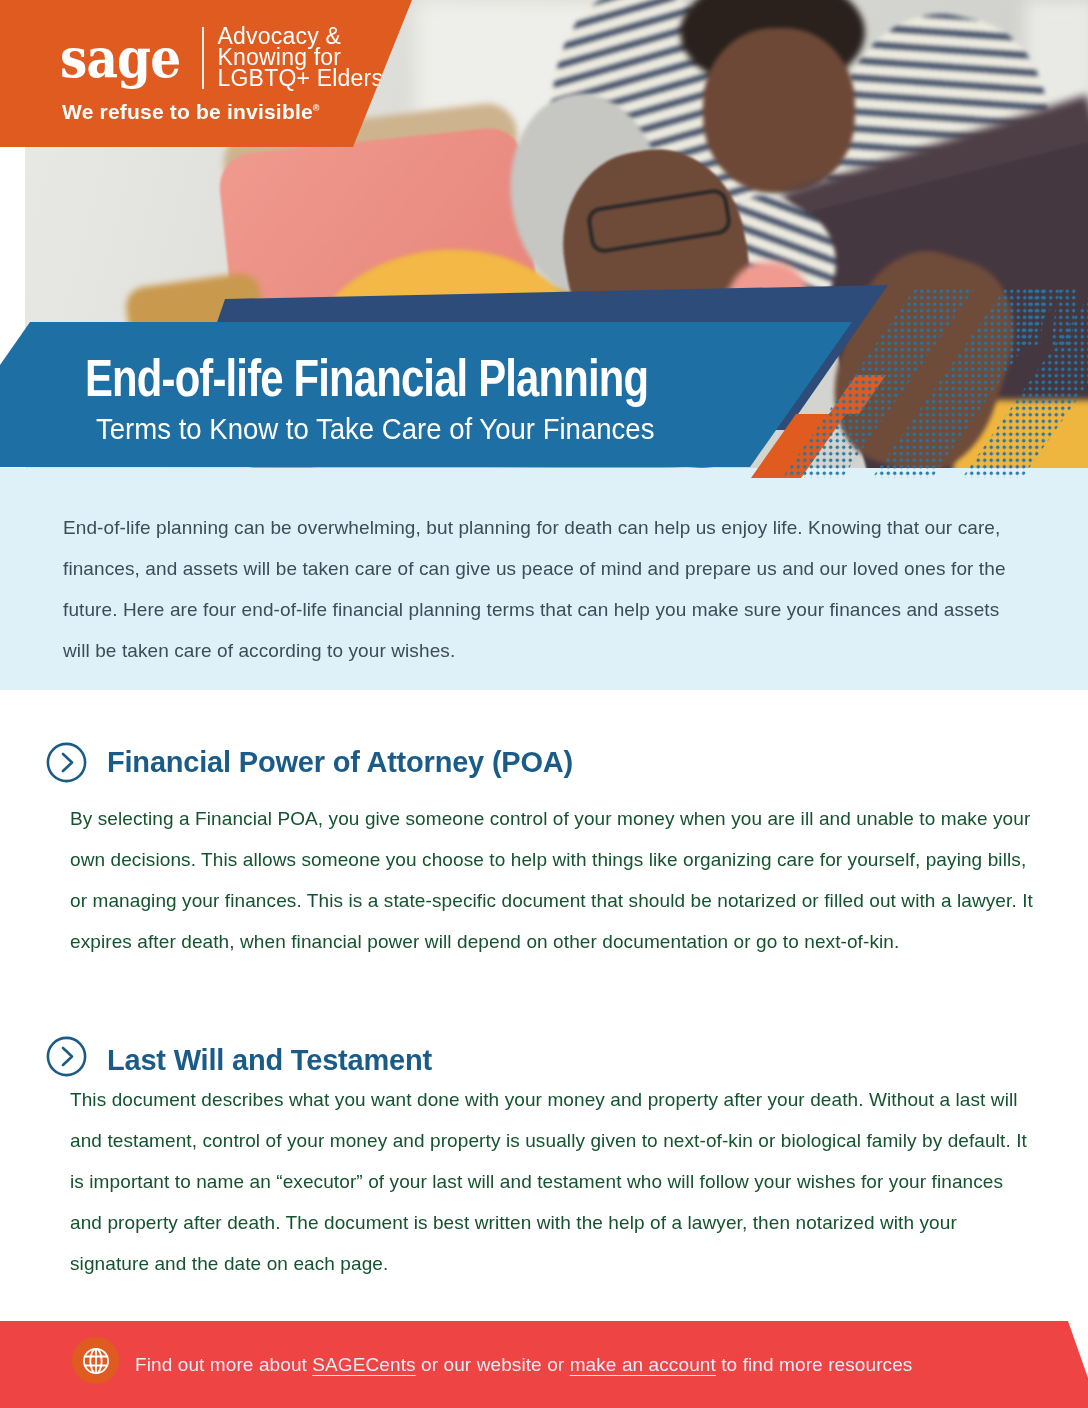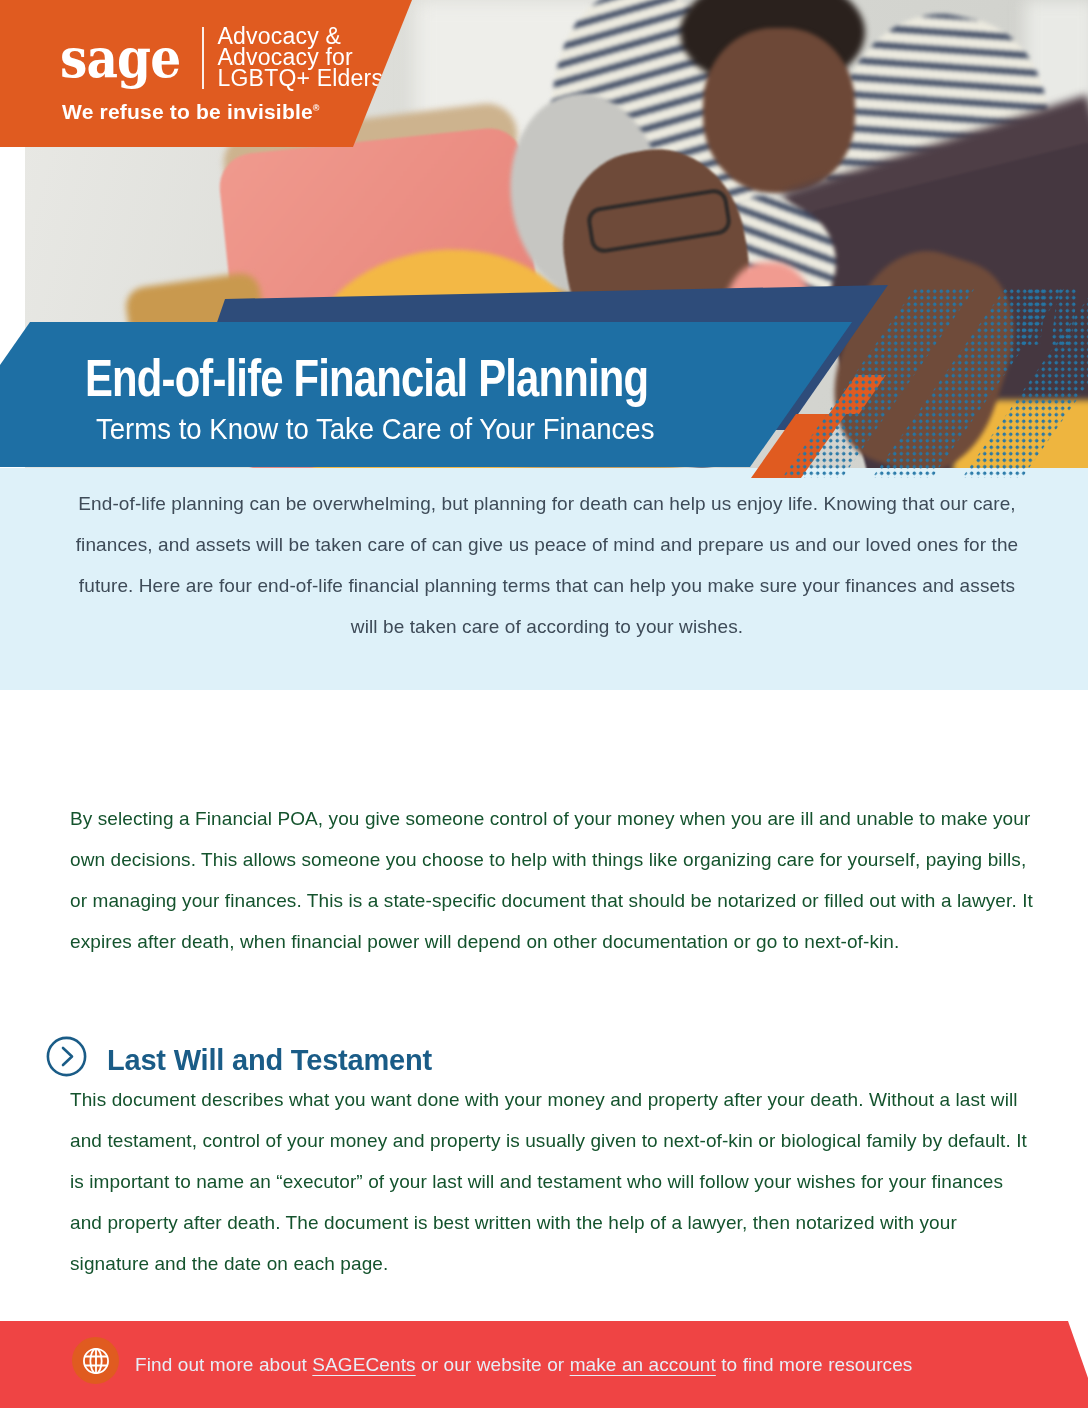--- a/index.html
+++ b/index.html
@@ -98,22 +98,22 @@
   .dots-s3 { left:962px; top:288px; width:193px; height:190px; clip-path:polygon(133px 0,193px 0,60px 190px,0 190px); }
   .dots-t1 { left:1020px; top:288px; width:27px; height:57px; clip-path:polygon(7px 0,27px 0,20px 57px,0 57px); }
   .dots-t2 { left:1051px; top:288px; width:27px; height:57px; clip-path:polygon(7px 0,27px 0,20px 57px,0 57px); }
 
   
   .intro-panel {
     position:absolute; left:0; top:468px; width:1088px; height:222px;
     background:#def1f9; z-index:5;
   }
   .intro-text {
-    position:absolute; left:63px; top:15px; width:968px;
-    font-size:19px; line-height:41px; color:#3e4b58; letter-spacing:0.1px;text-align:center;
+    position:absolute; left:63px; top:39px; width:968px;
+    font-size:19px; line-height:41px; color:#3e4b58; letter-spacing:0.1px;
   }
 
   
   .section-heading {
     position:absolute; left:46px; display:flex; align-items:center; gap:20px; z-index:4;
     color:#1a5c87;
   }
   .section-heading h2 { font-size:29px; letter-spacing:-0.2px; font-weight:bold; }
   .sh-1 { top:742px; }
   .sh-2 { top:1036px;align-items:flex-end; }
@@ -180,31 +180,38 @@
   <div class="dots dots-s3"></div>
   <div class="dots dots-t1"></div>
   <div class="dots dots-t2"></div>
 
   <div class="logo-block">
     <div class="logo-row">
       <span class="logo-wordmark">sage</span>
       <span class="logo-divider"></span>
       <span class="logo-sub">
         <span>Advocacy &amp;</span><br>
-        <span>Advocacy for</span><br>
+        <span>Knowing for</span><br>
         <span>LGBTQ+ Elders</span>
       </span>
     </div>
     <div class="motto"><span>We refuse to be invisible</span><sup>®</sup></div>
   </div>
 
   <div class="intro-panel">
     <p class="intro-text">End-of-life planning can be overwhelming, but planning for death can help us enjoy life. Knowing that our care, finances, and assets will be taken care of can give us peace of mind and prepare us and our loved ones for the future. Here are four end-of-life financial planning terms that can help you make sure your finances and assets will be taken care of according to your wishes.</p>
   </div>
 
+  <div class="section-heading sh-1">
+    <svg width="41" height="41" viewBox="0 0 41 41">
+      <circle cx="20.5" cy="20.5" r="18.6" fill="none" stroke="#1a5c87" stroke-width="2.6"></circle>
+      <path d="M17 12 L26 20.5 L17 29" fill="none" stroke="#1a5c87" stroke-width="2.6" stroke-linecap="round" stroke-linejoin="round"></path>
+    </svg>
+    <h2>Financial Power of Attorney (POA)</h2>
+  </div>
   <p class="section-body sb-1">By selecting a Financial POA, you give someone control of your money when you are ill and unable to make your own decisions. This allows someone you choose to help with things like organizing care for yourself, paying bills, or managing your finances. This is a state-specific document that should be notarized or filled out with a lawyer. It expires after death, when financial power will depend on other documentation or go to next-of-kin.</p>
 
   <div class="section-heading sh-2">
     <svg width="41" height="41" viewBox="0 0 41 41">
       <circle cx="20.5" cy="20.5" r="18.6" fill="none" stroke="#1a5c87" stroke-width="2.6"></circle>
       <path d="M17 12 L26 20.5 L17 29" fill="none" stroke="#1a5c87" stroke-width="2.6" stroke-linecap="round" stroke-linejoin="round"></path>
     </svg>
     <h2>Last Will and Testament</h2>
   </div>
   <p class="section-body sb-2">This document describes what you want done with your money and property after your death. Without a last will and testament, control of your money and property is usually given to next-of-kin or biological family by default. It is important to name an “executor” of your last will and testament who will follow your wishes for your finances and property after death. The document is best written with the help of a lawyer, then notarized with your signature and the date on each page.</p>

